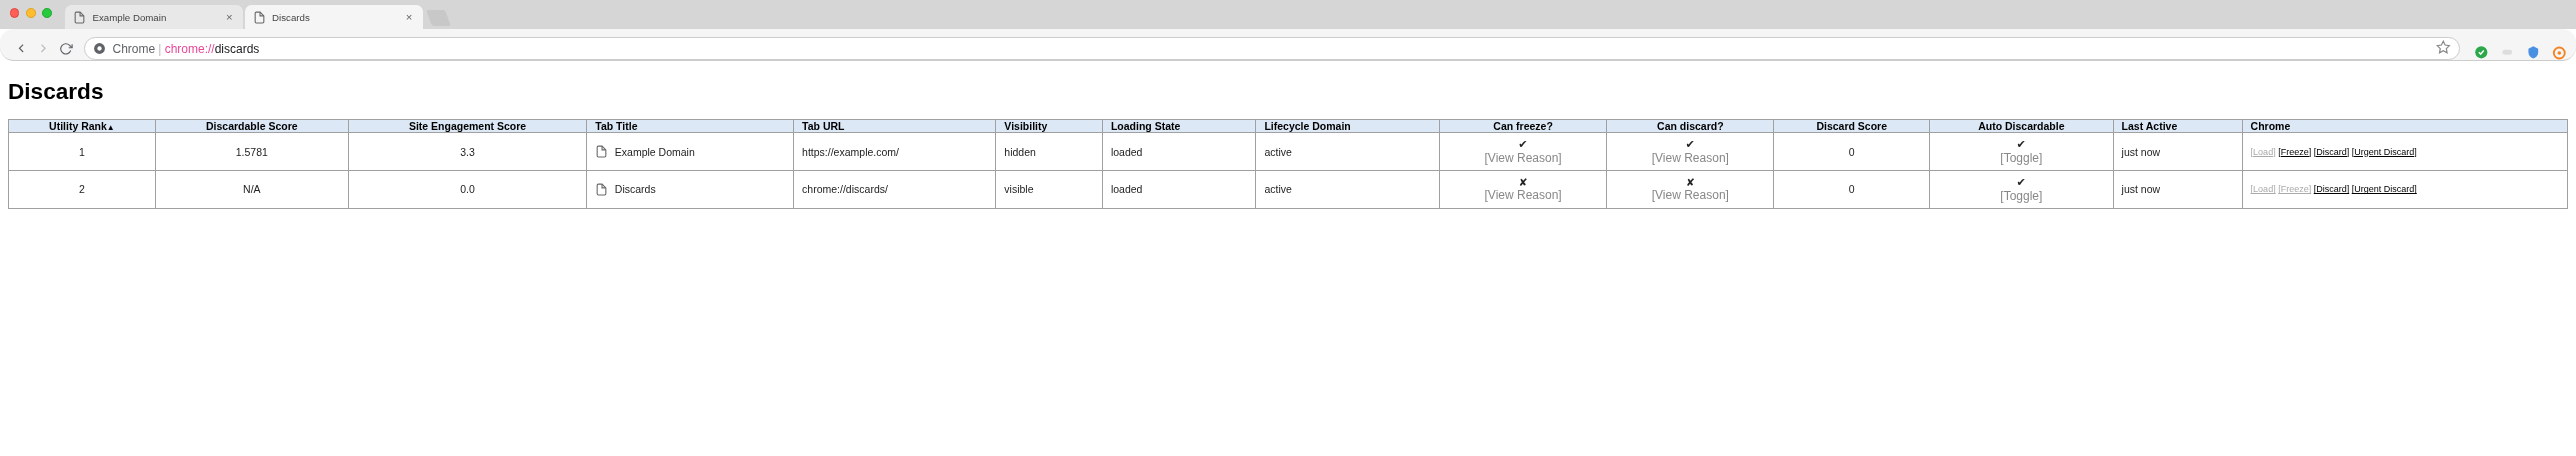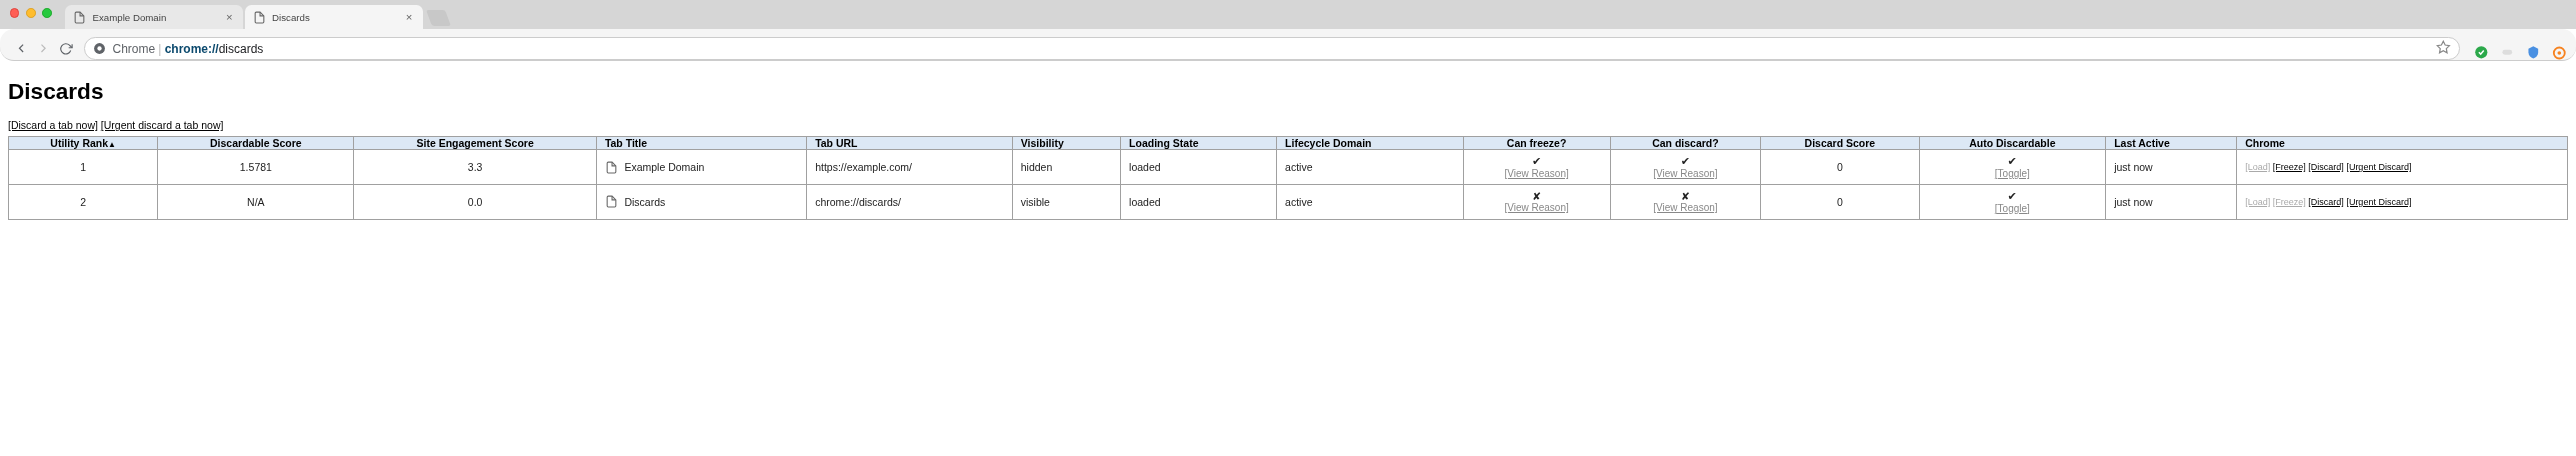--- a/index.html
+++ b/index.html
@@ -15,39 +15,39 @@
 .tab.active { background: #f5f5f5; }
 .tab-favicon { width: 13px; height: 13px; margin-right: 6.5px; flex-shrink: 0; }
 .tab-title { flex: 1; font-size: 9.7px; color: #444; white-space: nowrap; overflow: hidden; text-overflow: ellipsis; }
 .tab-close { width: 11.3px; height: 11.3px; display: flex; align-items: center; justify-content: center; font-size: 11.3px; color: #666; cursor: pointer; }
 .newtab-btn { width: 19.4px; height: 16px; background: #c8c8c8; margin-left: 4.9px; margin-bottom: 3.2px; border-radius: 2.4px; transform: skewX(20deg); cursor: pointer; }
 .toolbar { background: #f5f5f5; height: 32px; border-bottom: 0.8px solid #ccc; display: flex; align-items: flex-end; padding: 0 9.7px; border-radius: 14px; }
 .nav-btn { width: 22.6px; height: 22.6px; display: flex; align-items: center; justify-content: center; color: #5f6368; cursor: pointer; }
 .nav-btn.disabled { color: #bbb; cursor: default; }
 .omnibox { flex: 1; display: flex; align-items: center; height: 22.6px; background: #fff; border: 0.8px solid #ccc; border-radius: 11.3px; padding: 0 8px; margin: 0 6.5px; }
 .chrome-prefix { color: #5f6368; font-size: 12px; font-family: Arial, sans-serif; }
-.chrome-gray { color: #0c4a6e; font-weight: bold; }
+.chrome-gray { color: #ec4899; }
 .chrome-black { color: #202124; }
 .omni-icon { width: 13px; height: 13px; margin-right: 6.5px; }
 .star-btn { margin-left: auto; color: #888; cursor: pointer; }
 .ext-icons { display: flex; align-items: center; gap: 11.3px; margin-left: 8px; }
 .ext-icon { width: 14.6px; height: 14.6px; display: flex; align-items: center; justify-content: center; }
 .content { padding: 8px; }
 h1 { font-size: 22.6px; font-weight: bold; margin: 9.7px 0 14.6px 0; }
 .top-actions { font-size: 10.5px; margin-bottom: 4.9px; }
 .top-actions a { color: #000; text-decoration: underline; cursor: pointer; }
 table { border-collapse: collapse; width: 100%; }
 th { background: #dce8f5; font-weight: bold; font-size: 10.5px; padding: 0 8px; text-align: left; border: 0.8px solid #a0a0a0; }
 th.center { text-align: center; }
 td { padding: 4.9px 8px; font-size: 10.5px; border: 0.8px solid #a0a0a0; text-align: left; color: #222; }
 td.center { text-align: center; }
 .sort-arrow { font-size: 8px; }
 .favicon-cell { display: flex; align-items: center; gap: 6.5px; }
 .page-favicon { width: 13px; height: 13px; flex-shrink: 0; }
-.sub-action { font-size: 10px; color: #888; text-decoration: underline; cursor: pointer; display: block; }
+.sub-action { font-size: 12px; color: #888; cursor: pointer; display: block; }
 .check { font-size: 11.3px; display: block; }
 .cross { font-size: 10.5px; display: block; }
 .actions-cell { font-size: 9px; white-space: nowrap; margin-top: 14px; }
 .action-link { text-decoration: underline; cursor: pointer; color: #000; }
 .action-link.disabled { color: #aaa; cursor: default; }
 .file-icon { width: 13px; height: 13px; }
 </style>
 </head>
 <body>
 
@@ -131,24 +131,20 @@
         <svg viewBox="0 0 24 24" width="16" height="16">
           <circle cx="12" cy="12" r="9" fill="none" stroke="#f6821f" stroke-width="3"></circle>
           <circle cx="12" cy="12" r="3" fill="#f6821f"></circle>
         </svg>
       </div>
   </div>
 </div>
 
 <div class="content">
   <h1>Discards</h1>
-  <div class="top-actions">
-    <a>[Discard a tab now]</a>
-    <a>[Urgent discard a tab now]</a>
-  </div>
 
   <table>
     <thead>
       <tr>
         <th class="center"><span>Utility Rank</span><span class="sort-arrow">▲</span></th>
         <th class="center">Discardable Score</th>
         <th class="center">Site Engagement Score</th>
         <th>Tab Title</th>
         <th>Tab URL</th>
         <th>Visibility</th>

